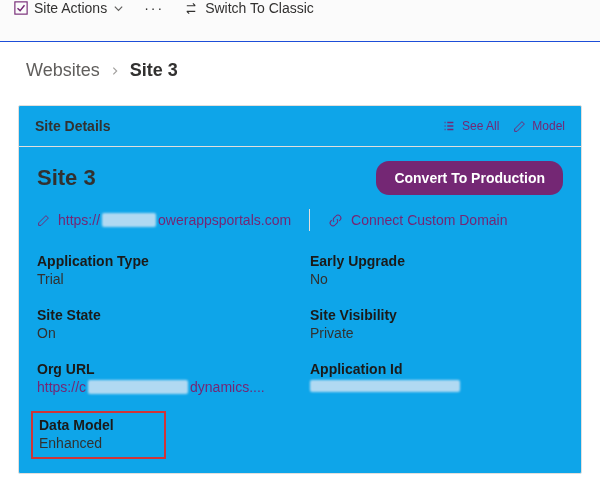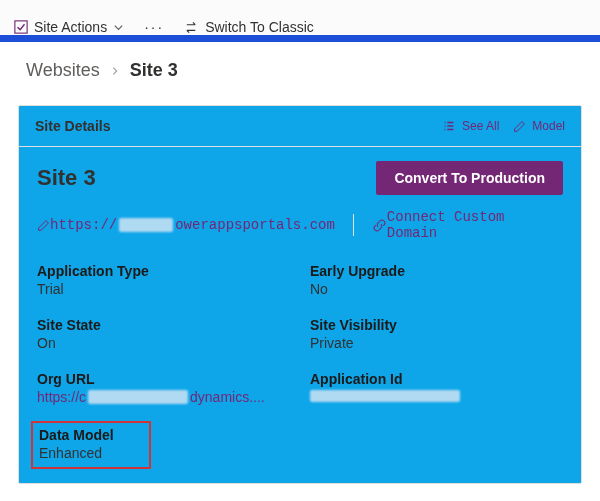--- a/index.html
+++ b/index.html
@@ -8,24 +8,24 @@
     font-size: 14px;
     color: #323130;
     background: #fff;
     width: 600px;
     height: 501px;
     overflow: hidden;
   }
   
   .ribbon {
     display: flex;
-    align-items: flex-end;
+    align-items: flex-start;
     height: 42px;
     padding: 0 14px;
-    border-bottom: 7px solid #1d4ed8;
+    border-bottom: 1px solid #1d4ed8;
     background: #fbfbfb;
     gap: 18px;
   }
   .ribbon-item {
     display: inline-flex;
     align-items: center;
     gap: 6px;
     color: #323130;
     cursor: pointer;
     font-size: 14px;
@@ -65,51 +65,51 @@
   }
   .card-body { padding: 14px 18px 20px 18px; }
   .title-row {
     display:flex; align-items:center; justify-content:space-between;
     margin-bottom: 14px;
   }
   .title-row h1 { font-size: 22px; font-weight:600; }
   .primary-btn {
     background:#742774; color:#fff; border:none;
     padding:9px 18px; font-size:14px; font-weight:600;
-    cursor:pointer; border-radius:2px;
+    cursor:pointer; border-radius:13px;
   }
   .link-row {
     display:flex; align-items:center; gap:14px;
     margin-bottom: 22px;
     color:#742774;
     font-size:14px;
   }
   .link-row .divider { width:1px; height:22px; background:#e1dfdd; margin:0 4px;}
-  .link-row .link { display:inline-flex; align-items:center; cursor:pointer;font-family:Liberation Mono, monospace;}
+  .link-row .link { display:inline-flex; align-items:center; gap:8px; cursor:pointer;}
   .redact {
     display:inline-block; background:#f5f0f7;
     height:14px; border-radius:2px; filter:blur(1px);
     opacity:.7;
   }
   
   .fields {
     display:grid;
     grid-template-columns: 1fr 1fr;
     column-gap: 20px;
     row-gap: 20px;
   }
   .field-label { font-weight:600; font-size:14px; color:#1b1a19; }
   .field-value { font-size:14px; color:#323130; margin-top:2px;}
   .field-value.link { color:#742774; }
   .highlight {
     border:2px solid #d13438;
     padding:4px 12px 6px 6px;
     margin:-4px -8px -6px -6px;
     display:inline-block;
-    width:120px;
+    width:135px;
   }
   .field-block { }
   .url-line { display:flex; align-items:center; gap:2px; }
   .icon svg { display:block; }
 </style>
 </head>
 <body>
 
 <div class="ribbon">
   <div class="ribbon-item">

